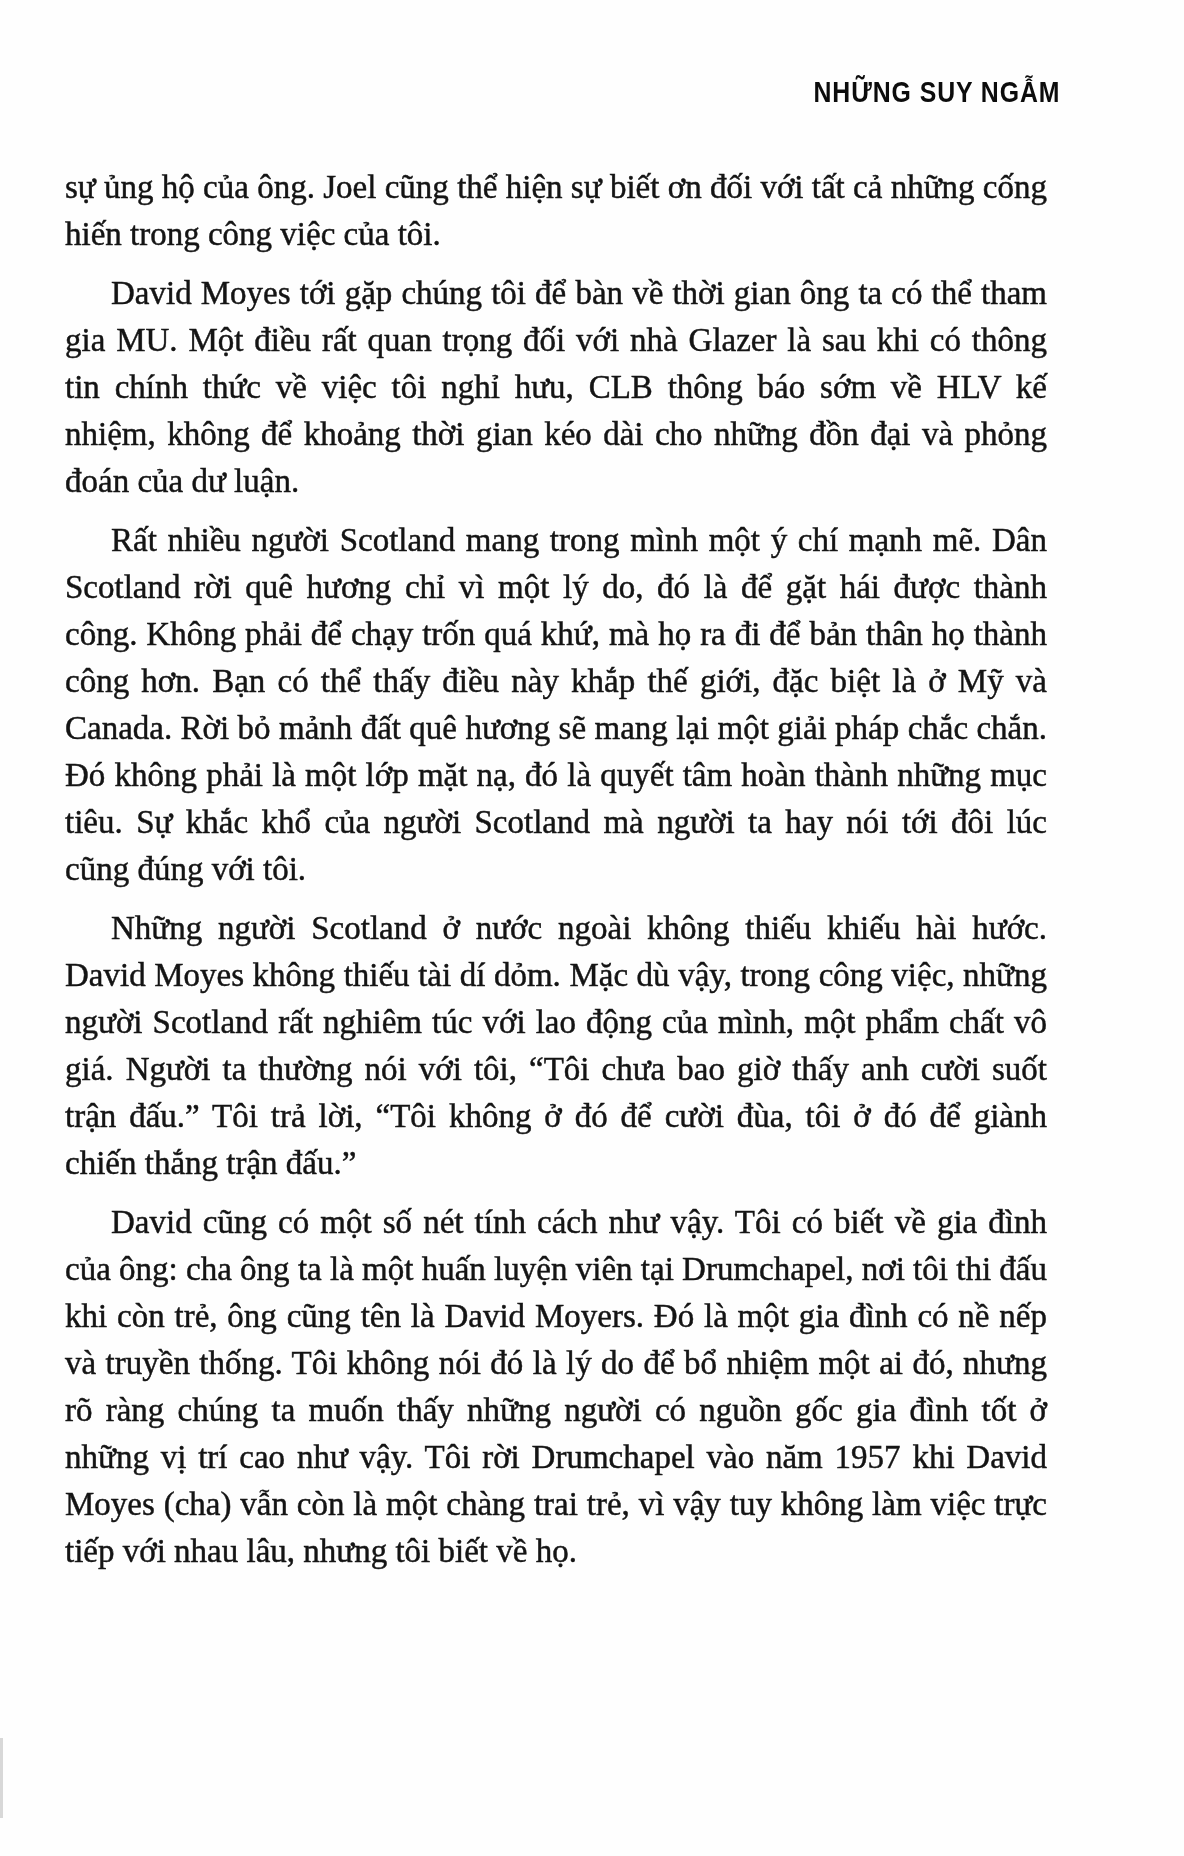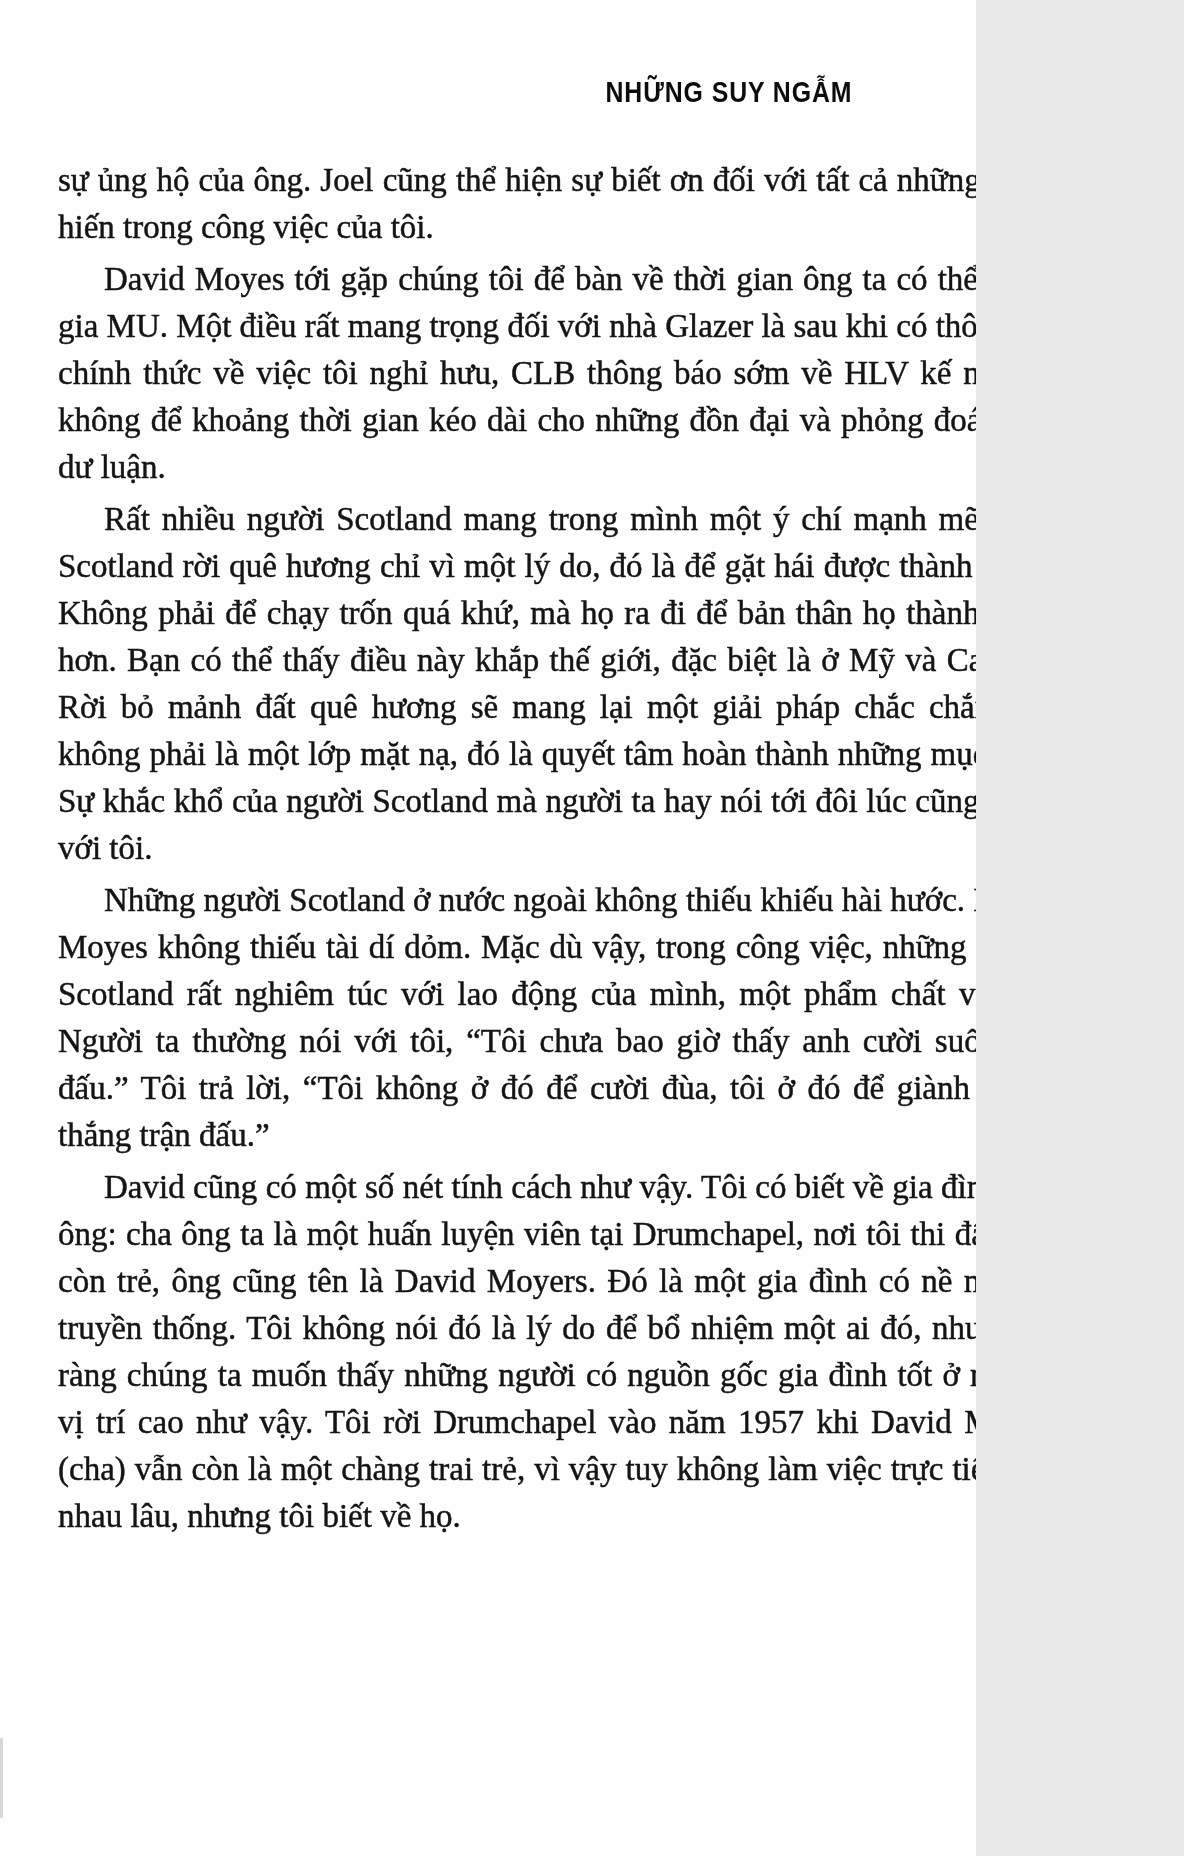--- a/index.html
+++ b/index.html
@@ -1,18 +1,18 @@
 <!DOCTYPE html>
 <html lang="vi"><head>
 <meta charset="utf-8">
 <style>
   html,body{margin:0;padding:0;background:#e9e9e9;}
   .page{
     position:relative;
-    width:976px;height:1856px;
+    width:1184px;height:1856px;
     background:#fefefe;
     overflow:hidden;
     font-family:"Liberation Serif", serif;
     color:#141414;
   }
   .running-header{
     position:absolute;
     top:76px;right:124px;
     font-family:"Liberation Sans", sans-serif;
     font-weight:bold;
@@ -26,21 +26,21 @@
   .body-text{
     position:absolute;
     top:152px;left:53px;
     width:1006px;
     font-size:33px;
     line-height:47px;
     text-align:justify;
     -webkit-text-stroke:0.45px #141414;
   }
   .body-text p{
-    margin:5px;
+    margin:12px;
     text-indent:46px;
   }
   .body-text p:first-child{ text-indent:0; }
   .footer{
     position:absolute;
     left:0;bottom:0;width:100%;height:120px;
   }
   .scan-edge{
     position:absolute;
     left:0;top:1738px;
@@ -50,21 +50,21 @@
 </style>
 </head>
 <body>
 
 <div class="page">
 
   <div class="running-header">NHỮNG SUY NGẪM</div>
 
   <div class="body-text">
       <p>sự ủng hộ của ông. Joel cũng thể hiện sự biết ơn đối với tất cả những cống hiến trong công việc của tôi.</p>
-      <p>David Moyes tới gặp chúng tôi để bàn về thời gian ông ta có thể tham gia MU. Một điều rất mang trọng đối với nhà Glazer là sau khi có thông tin chính thức về việc tôi nghỉ hưu, CLB thông báo sớm về HLV kế nhiệm, không để khoảng thời gian kéo dài cho những đồn đại và phỏng đoán của dư luận.</p>
+      <p>David Moyes tới gặp chúng tôi để bàn về thời gian ông ta có thể tham gia MU. Một điều rất quan trọng đối với nhà Glazer là sau khi có thông tin chính thức về việc tôi nghỉ hưu, CLB thông báo sớm về HLV kế nhiệm, không để khoảng thời gian kéo dài cho những đồn đại và phỏng đoán của dư luận.</p>
       <p>Rất nhiều người Scotland mang trong mình một ý chí mạnh mẽ. Dân Scotland rời quê hương chỉ vì một lý do, đó là để gặt hái được thành công. Không phải để chạy trốn quá khứ, mà họ ra đi để bản thân họ thành công hơn. Bạn có thể thấy điều này khắp thế giới, đặc biệt là ở Mỹ và Canada. Rời bỏ mảnh đất quê hương sẽ mang lại một giải pháp chắc chắn. Đó không phải là một lớp mặt nạ, đó là quyết tâm hoàn thành những mục tiêu. Sự khắc khổ của người Scotland mà người ta hay nói tới đôi lúc cũng đúng với tôi.</p>
       <p>Những người Scotland ở nước ngoài không thiếu khiếu hài hước. David Moyes không thiếu tài dí dỏm. Mặc dù vậy, trong công việc, những người Scotland rất nghiêm túc với lao động của mình, một phẩm chất vô giá. Người ta thường nói với tôi, “Tôi chưa bao giờ thấy anh cười suốt trận đấu.” Tôi trả lời, “Tôi không ở đó để cười đùa, tôi ở đó để giành chiến thắng trận đấu.”</p>
       <p>David cũng có một số nét tính cách như vậy. Tôi có biết về gia đình của ông: cha ông ta là một huấn luyện viên tại Drumchapel, nơi tôi thi đấu khi còn trẻ, ông cũng tên là David Moyers. Đó là một gia đình có nề nếp và truyền thống. Tôi không nói đó là lý do để bổ nhiệm một ai đó, nhưng rõ ràng chúng ta muốn thấy những người có nguồn gốc gia đình tốt ở những vị trí cao như vậy. Tôi rời Drumchapel vào năm 1957 khi David Moyes (cha) vẫn còn là một chàng trai trẻ, vì vậy tuy không làm việc trực tiếp với nhau lâu, nhưng tôi biết về họ.</p>
     </div>
 
   <div class="scan-edge"></div>
 
   <div class="footer">
     
     

